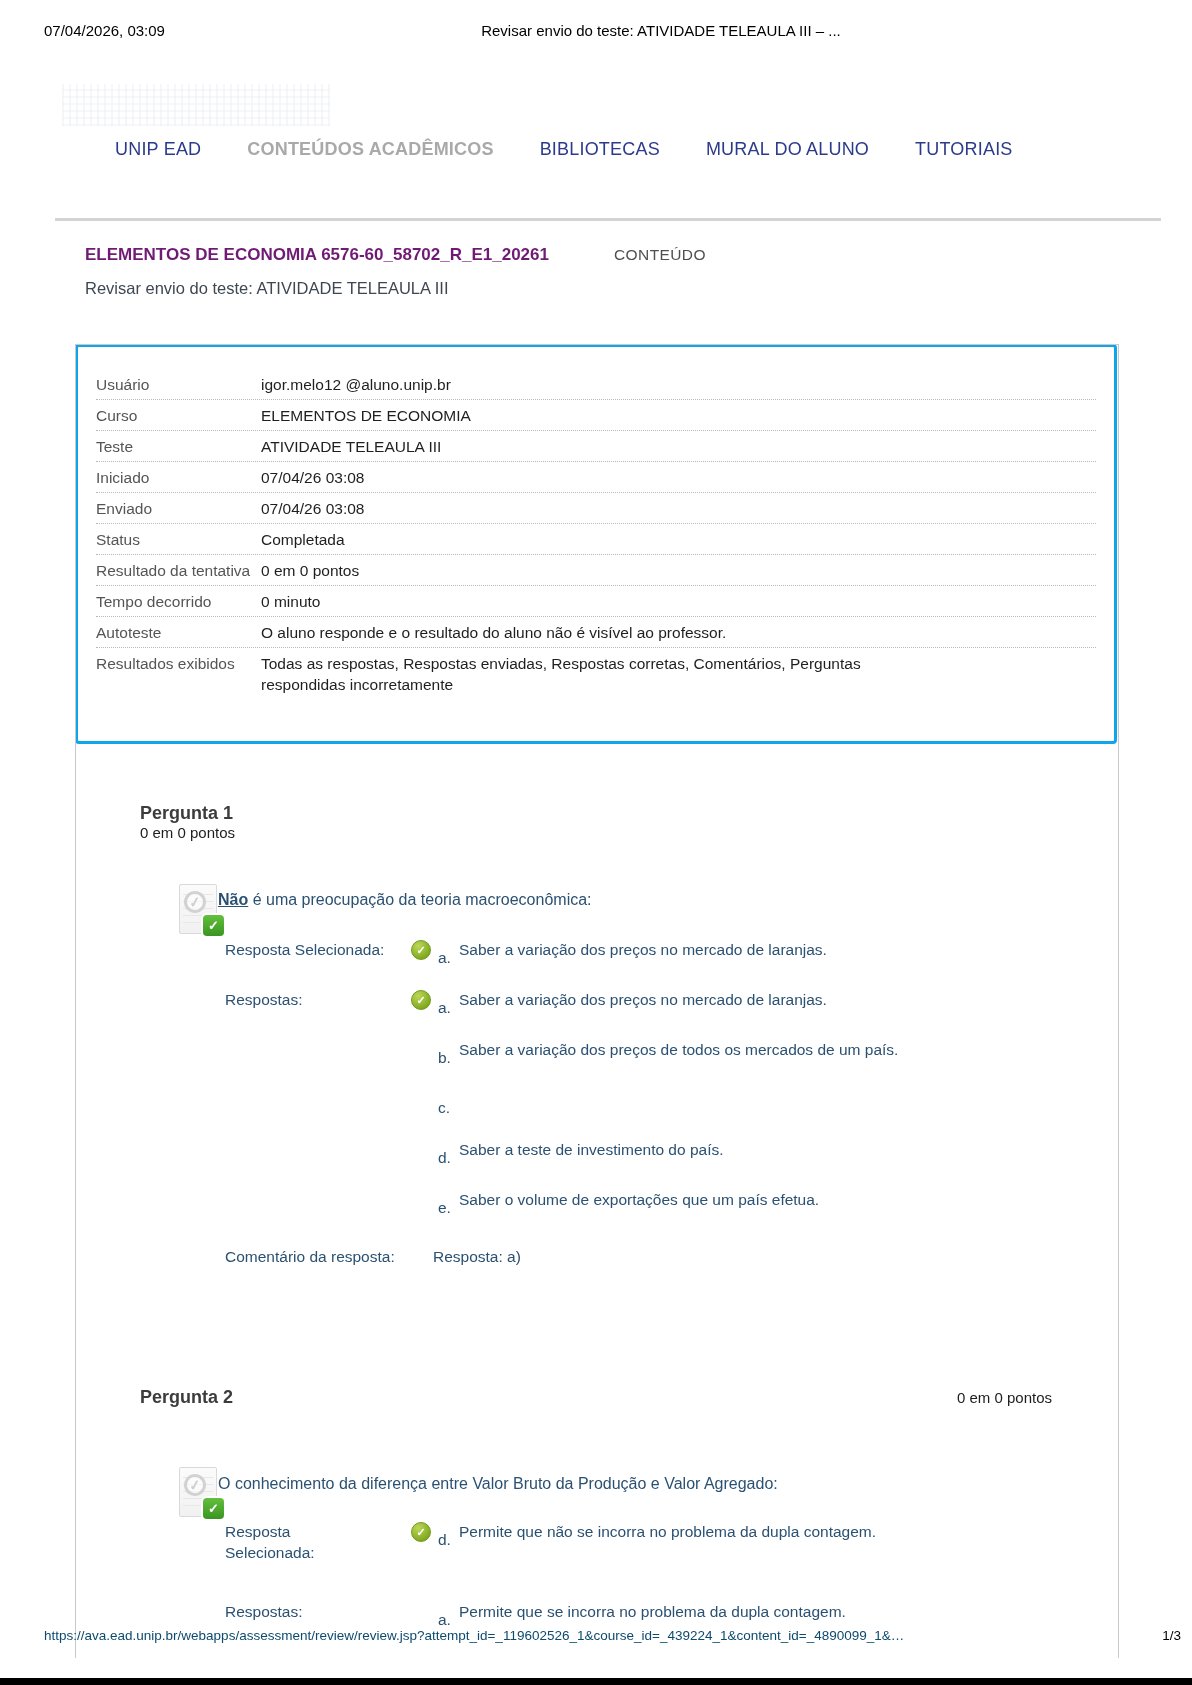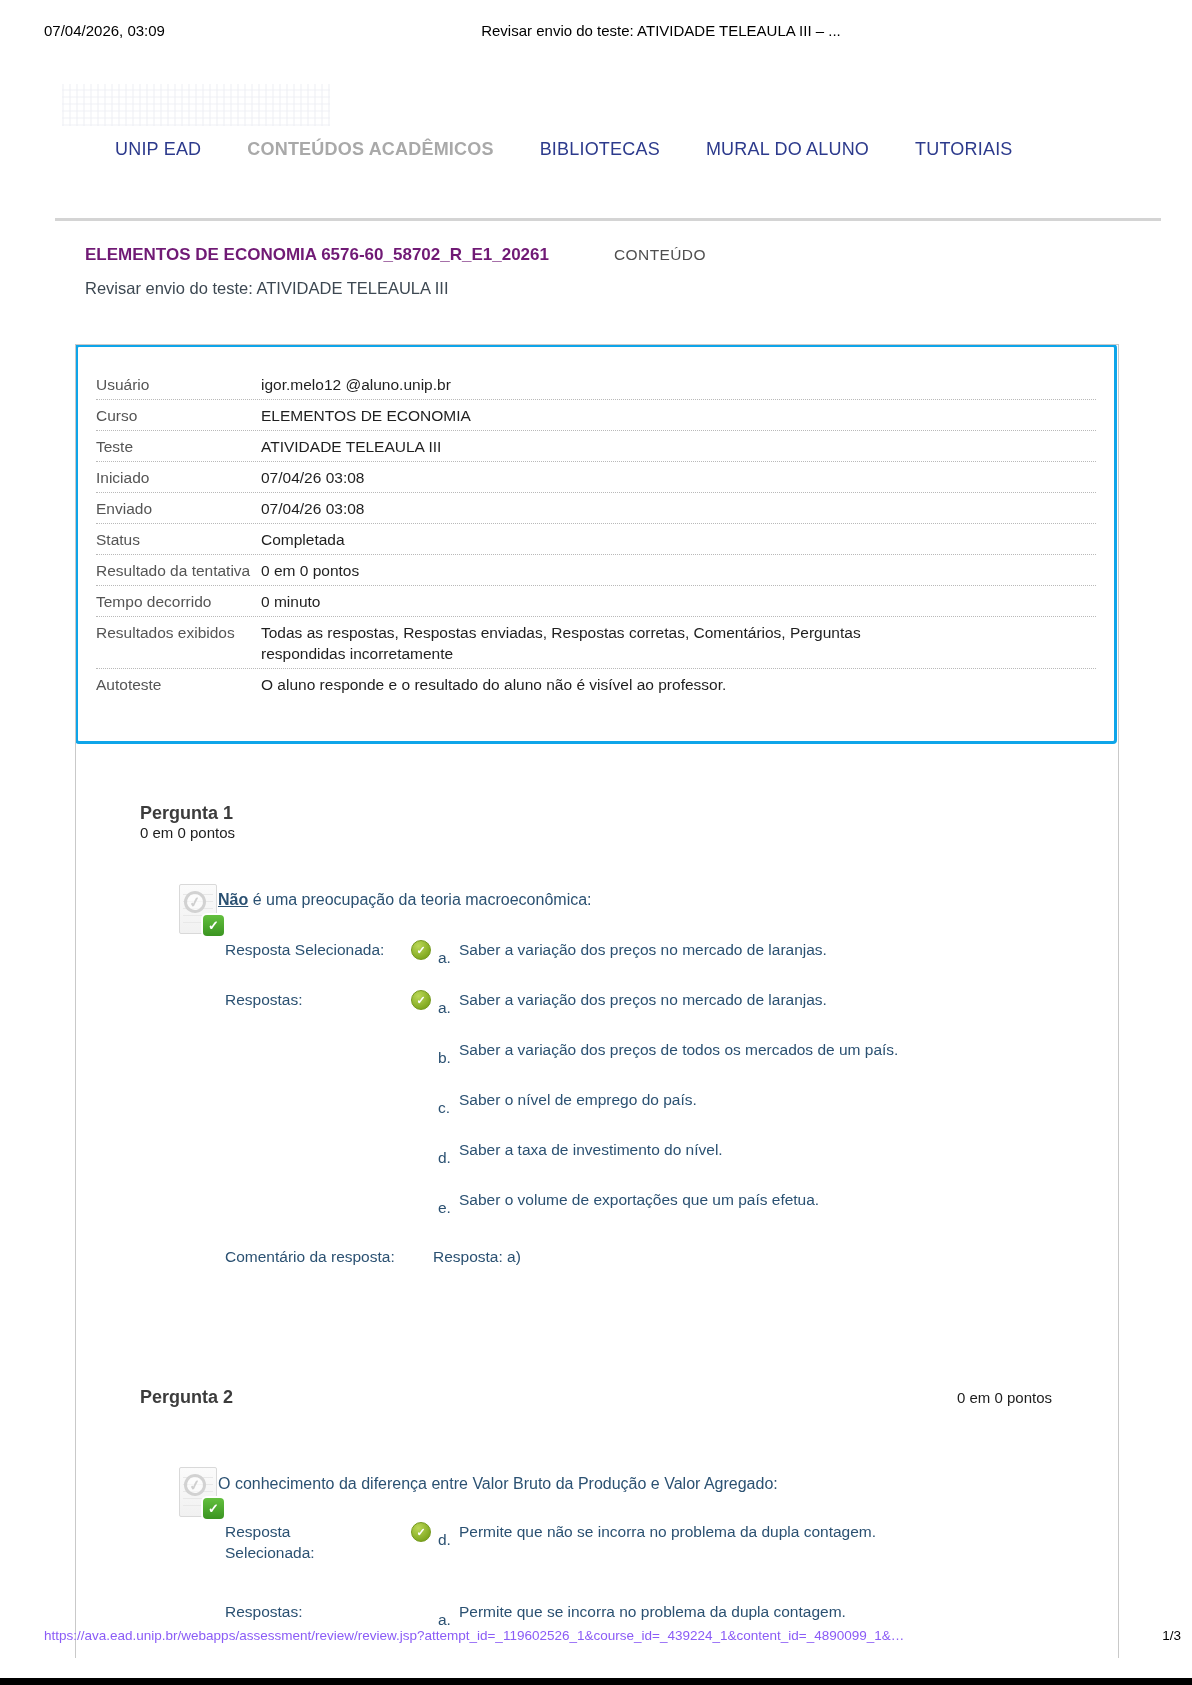--- a/index.html
+++ b/index.html
@@ -97,21 +97,21 @@
     color:#fff; font-size:11px; font-weight:bold;
     display:flex; align-items:center; justify-content:center;
   }
   .ans-letter { width:21px; flex:none; transform:translateY(8px); }
   .ans-text { flex:1; }
 
   .comment-row { position:absolute; left:149px; display:flex; font-size:15.5px; line-height:21px; color:#2b5172; }
   .comment-label { width:208px; flex:none; }
 
   
-  .footer-url { position:absolute; left:44px; top:1628px; font-size:13.5px; color:#8b5cf6; }
+  .footer-url { position:absolute; left:44px; top:1628px; font-size:13.5px; color:#0c4a6e; }
   .footer-page { position:absolute; right:11px; top:1628px; font-size:13.5px; color:#000; }
   .bottom-bar { position:absolute; left:0; right:0; bottom:0; height:7px; background:#000; }
 </style>
 </head>
 <body>
 
 <div class="ph-date">07/04/2026, 03:09</div>
 <div class="ph-title">Revisar envio do teste: ATIVIDADE TELEAULA III – ...</div>
 
 <div class="watermark"></div>
@@ -160,27 +160,27 @@
       </div>
     <div class="it-row">
         <span class="it-label">Resultado da tentativa</span>
         <span class="it-value">0 em 0 pontos</span>
       </div>
     <div class="it-row">
         <span class="it-label">Tempo decorrido</span>
         <span class="it-value">0 minuto</span>
       </div>
     <div class="it-row">
+        <span class="it-label">Autoteste</span>
+        <span class="it-value">O aluno responde e o resultado do aluno não é visível ao professor.</span>
+      </div>
+    <div class="it-row">
         <span class="it-label">Resultados exibidos</span>
         <span class="it-value">Todas as respostas, Respostas enviadas, Respostas corretas, Comentários, Perguntas
 respondidas incorretamente</span>
-      </div>
-    <div class="it-row">
-        <span class="it-label">Autoteste</span>
-        <span class="it-value">O aluno responde e o resultado do aluno não é visível ao professor.</span>
       </div>
   </div>
 
   <div class="q-header" style="top:458px;flex-direction:column;">
     <span class="q-title">Pergunta 1</span>
     <span class="q-points">0 em 0 pontos</span>
   </div>
 
   <div class="q-icon" style="left:103px; top:539px;">
     <span class="lines"></span>
@@ -214,28 +214,27 @@
     <span class="ans-label"></span>
     <span class="ans-check"></span>
     <span class="ans-letter">b.</span>
     <span class="ans-text">Saber a variação dos preços de todos os mercados de um país.</span>
   </div>
 
   <div class="ans-row" style="top:744px;">
     <span class="ans-label"></span>
     <span class="ans-check"></span>
     <span class="ans-letter">c.</span>
-    <span class="ans-text">Saber o nível de emprego do país.</span>
   </div>
 
   <div class="ans-row" style="top:794px;">
     <span class="ans-label"></span>
     <span class="ans-check"></span>
     <span class="ans-letter">d.</span>
-    <span class="ans-text">Saber a taxa de investimento do nível.</span>
+    <span class="ans-text">Saber a teste de investimento do país.</span>
   </div>
 
   <div class="ans-row" style="top:844px;">
     <span class="ans-label"></span>
     <span class="ans-check"></span>
     <span class="ans-letter">e.</span>
     <span class="ans-text">Saber o volume de exportações que um país efetua.</span>
   </div>
 
   <div class="comment-row" style="top:893px;margin-top:8px;">

